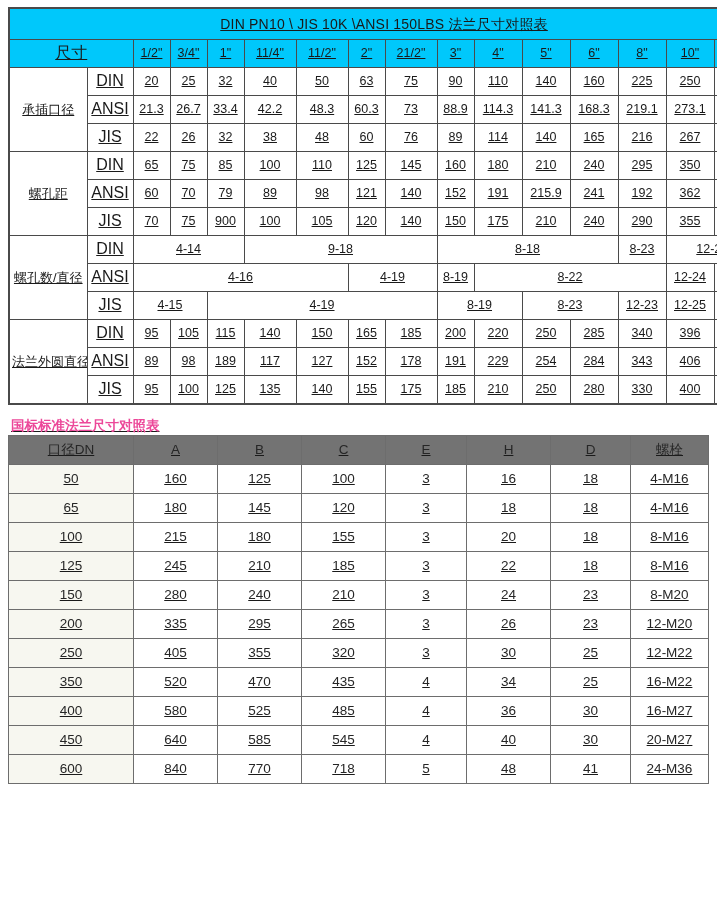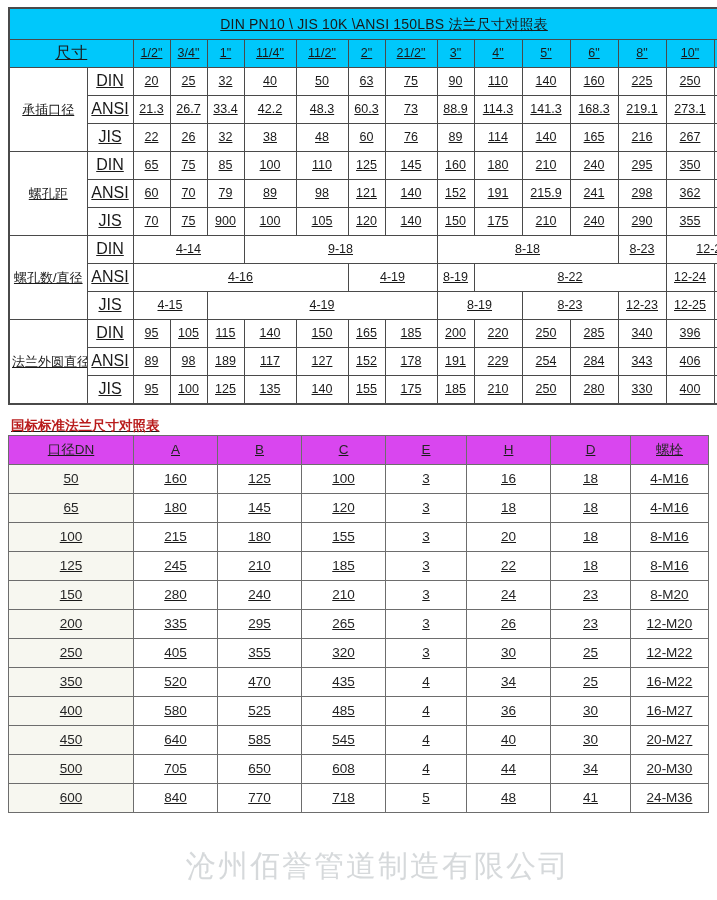--- a/index.html
+++ b/index.html
@@ -65,21 +65,21 @@
     font-size: 12.5px;
   }
 
   
   h2.sec {
     font-size: 13.5px;
     font-weight: bold;
     margin: 12px 0 0 3px;
     padding: 0;
     line-height: 1.3;
-    color: #b91c1c;
+    color: #ec4899;
   }
   p.sub {
     font-size: 13.5px;
     font-weight: normal;
     margin: 12px 0 8px 3px;
     padding: 0;
     line-height: 1.3;
     color: #151515;
   }
 
@@ -97,21 +97,21 @@
     vertical-align: middle;
     font-size: 13.5px;
     font-weight: normal;
     height: 28px;
     padding: 0;
     background: #ffffff;
     color: #262626;
     white-space: nowrap;
   }
   table.t2 th {
-    background: #d946ef;
+    background: #737373;
   }
   table.t2 td.dn {
     background: #f7f7f0;
   }
 
   
   .watermark {
     position: absolute;
     left: 186px;
     top: 846px;
@@ -246,21 +246,21 @@
           <td class="small">70</td>
           <td class="small">79</td>
           <td class="small">89</td>
           <td class="small">98</td>
           <td class="small">121</td>
           <td class="small">140</td>
           <td class="small">152</td>
           <td class="small">191</td>
           <td class="small">215.9</td>
           <td class="small">241</td>
-          <td class="small">298</td>
+          <td class="small">192</td>
           <td class="small">362</td>
           <td class="small">432</td>
         </tr>
         <tr>
           <td class="std">JIS</td>
           <td class="small">70</td>
           <td class="small">75</td>
           <td class="small">900</td>
           <td class="small">100</td>
           <td class="small">105</td>
@@ -477,37 +477,26 @@
           <td class="dn">450</td>
           <td>640</td>
           <td>585</td>
           <td>545</td>
           <td>4</td>
           <td>40</td>
           <td>30</td>
           <td>20-M27</td>
         </tr>
         <tr>
-          <td class="dn">500</td>
-          <td>705</td>
-          <td>650</td>
-          <td>608</td>
-          <td>4</td>
-          <td>44</td>
-          <td>34</td>
-          <td>20-M30</td>
-        </tr>
-        <tr>
           <td class="dn">600</td>
           <td>840</td>
           <td>770</td>
           <td>718</td>
           <td>5</td>
           <td>48</td>
           <td>41</td>
           <td>24-M36</td>
         </tr>
       </tbody>
   </table>
 
-  <div class="watermark">沧州佰誉管道制造有限公司</div>
 
 </div>
 
 </body></html>

